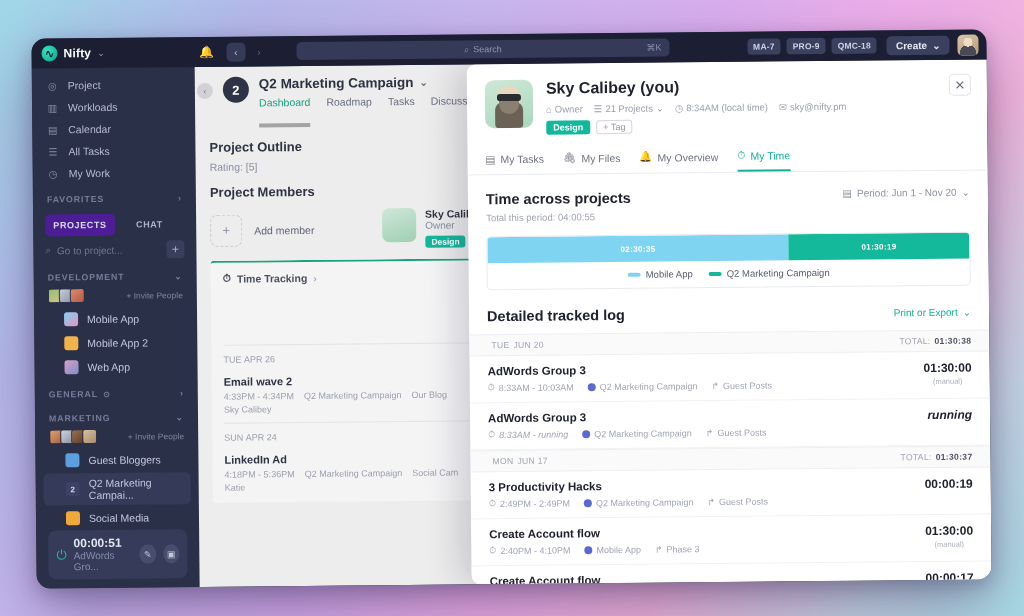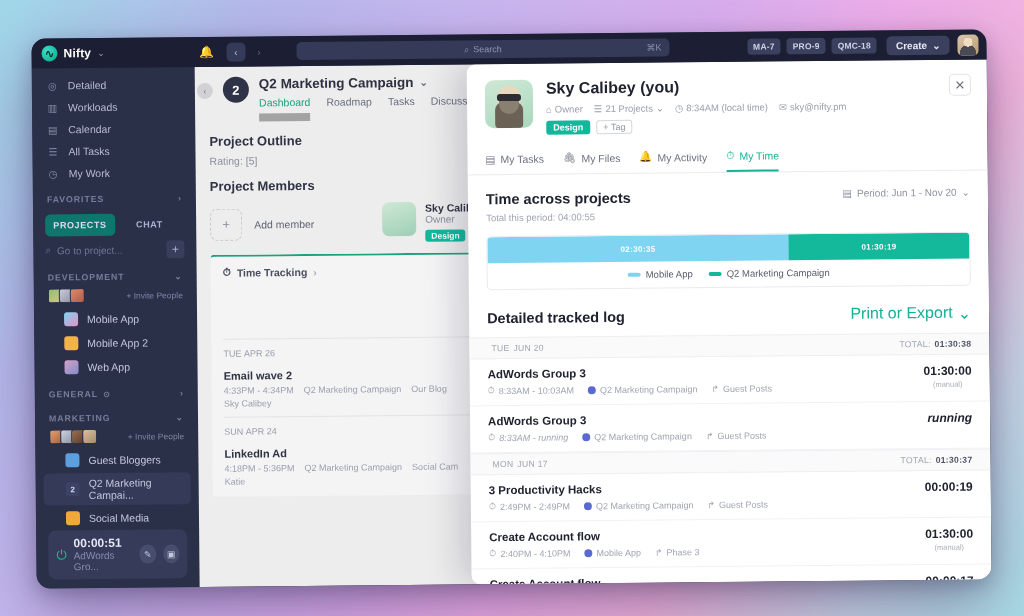--- a/index.html
+++ b/index.html
@@ -85,21 +85,21 @@
     display:flex; align-items:center; gap:5px;
     padding: 10px 14px 4px; font-size: 8.8px; font-weight: 700;
     letter-spacing: .9px; color: #767c99;
   }
   .side-head .arw { margin-left: auto; font-size: 9px; color:#767c99;}
   .tabs-row { display: flex; margin: 6px 12px 8px; gap: 0; }
   .ptab {
     flex: 1; text-align: center; font-size: 9px; font-weight: 700; letter-spacing: .6px;
     color: #aeb4cd; padding: 6px 0; border-radius: 5px;
   }
-  .ptab.active { background: #0f766e; color: #d8dcee; }
+  .ptab.active { background: #4c1d95; color: #d8dcee; }
   .side-search {
     margin: 0 12px 6px; height: 22px; display: flex; align-items: center; gap: 6px;
     color: #6f7592; font-size: 10px; position: relative;
   }
   .plus-box {
     position: absolute; right: 0; width: 18px; height: 18px; border-radius: 4px;
     background: #383e5c; color: #aab0c9; display: flex; align-items: center;
     justify-content: center; font-size: 12px;
   }
   .avrow { display: flex; align-items: center; padding: 2px 14px 4px; }
@@ -134,21 +134,21 @@
     background: #d2d2d6; color: #73738a; font-size: 8px;
     display: flex; align-items: center; justify-content: center;
   }
   .proj-avatar {
     width: 26px; height: 26px; border-radius: 50%; background: #2f3347; color: #fff;
     display: flex; align-items: center; justify-content: center;
     font-size: 13px; font-weight: 700; flex: none; margin-left: 14px;
   }
   .proj-title { font-size: 13.5px; font-weight: 700; color: #2d3142; display:flex; gap:6px; align-items:center; }
   .proj-tabs { display: flex; gap: 16px; margin-top: 5px; font-size: 10.5px; color: #6a6e80; }
-  .proj-tabs .on { color: #18a37e; border-bottom: 8px solid #a3a3a3; padding-bottom: 5px; }
+  .proj-tabs .on { color: #18a37e; border-bottom: 4px solid #a3a3a3; padding-bottom: 15px; }
   .panel { margin: 12px 14px 0; }
   .sec-title { font-size: 13px; font-weight: 700; color: #2f3343; }
   .sec-sub { font-size: 10.5px; color: #8b8f9f; margin-top: 6px; }
   .members-grid { display: flex; flex-wrap: wrap; gap: 10px 22px; margin-top: 10px; }
   .add-member {
     display: flex; align-items: center; gap: 12px; width: 150px;
   }
   .add-box {
     width: 32px; height: 32px; border: 1px dashed #c3c5ce; border-radius: 7px;
     color: #8a8e9e; display: flex; align-items: center; justify-content: center; font-size: 13px;
@@ -217,21 +217,21 @@
   .sec-p { font-size: 9.5px; color: #a0a5b2; margin-top: 5px; }
   .period { margin-left: auto; font-size: 10px; color: #8d93a1; display: flex; gap: 5px; align-items: center; }
   .chart-box { margin: 13px 0 0; border: 1px solid #e9eaee; border-radius: 5px; overflow: hidden; }
   .bars { display: flex; height: 26px; }
   .bar { display: flex; align-items: center; justify-content: center; font-size: 8px; font-weight: 700; color: #fff; letter-spacing: .4px;}
   .legend { display: flex; justify-content: center; gap: 16px; padding: 7px 0 8px; font-size: 9.5px; color: #565b69; }
   .legend .lg { display: flex; align-items: center; gap: 5px; }
   .sw { width: 13px; height: 4px; border-radius: 2px; display: inline-block; }
   .log-h-row { display: flex; align-items: center; padding: 18px 18px 10px; }
   .log-h { font-size: 14.5px; font-weight: 700; color: #20232f; }
-  .print { margin-left: auto; font-size: 16px; color: #16b097; display: flex; gap: 5px; align-items: flex-start; }
+  .print { margin-left: auto; font-size: 10px; color: #16b097; display: flex; gap: 5px; align-items: flex-end; }
   .day-row {
     display: flex; align-items: center; background: #fafafb;
     border-top: 1px solid #eeeff2; border-bottom: 1px solid #eeeff2;
     padding: 5px 18px; font-size: 8.6px; letter-spacing: .3px;
   }
   .day-l { font-weight: 700; color: #4e5264; }
   .day-l span { font-weight: 400; color: #a0a5b2; margin-left: 4px; }
   .day-r { margin-left: auto; font-size: 8.6px; color: #a0a5b2; }
   .day-r b { color: #4e5264; margin-left: 4px; }
   .entry { padding: 9px 18px 9px; border-bottom: 1px solid #f1f2f5; display: flex; }
@@ -276,21 +276,21 @@
       <span>⌄</span>
     </div>
     <div class="topavatar"></div>
   </div>
 
   <div id="body-row">
 
     <div id="sidebar">
       <div class="side-item">
         <span class="side-ico">◎</span>
-        <span>Detailed</span>
+        <span>Project</span>
       </div>
       <div class="side-item">
         <span class="side-ico">▥</span>
         <span>Workloads</span>
       </div>
       <div class="side-item">
         <span class="side-ico">▤</span>
         <span>Calendar</span>
       </div>
       <div class="side-item">
@@ -517,21 +517,21 @@
         <div class="mt">
           <span>▤</span>
           <span>My Tasks</span>
         </div>
         <div class="mt">
           <span>🖇</span>
           <span>My Files</span>
         </div>
         <div class="mt">
           <span>🔔</span>
-          <span>My Activity</span>
+          <span>My Overview</span>
         </div>
         <div class="mt on">
           <span>⏱</span>
           <span>My Time</span>
         </div>
       </div>
 
       <div class="mod-scroll">
         <div class="mod-sec">
           <div class="sec-row">

